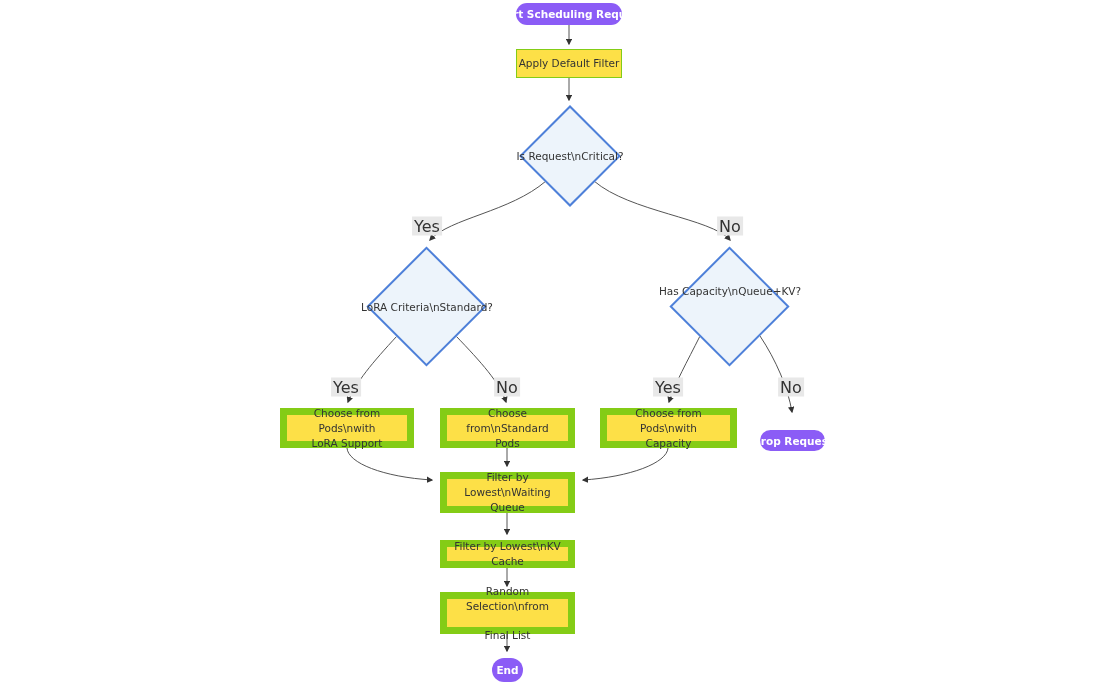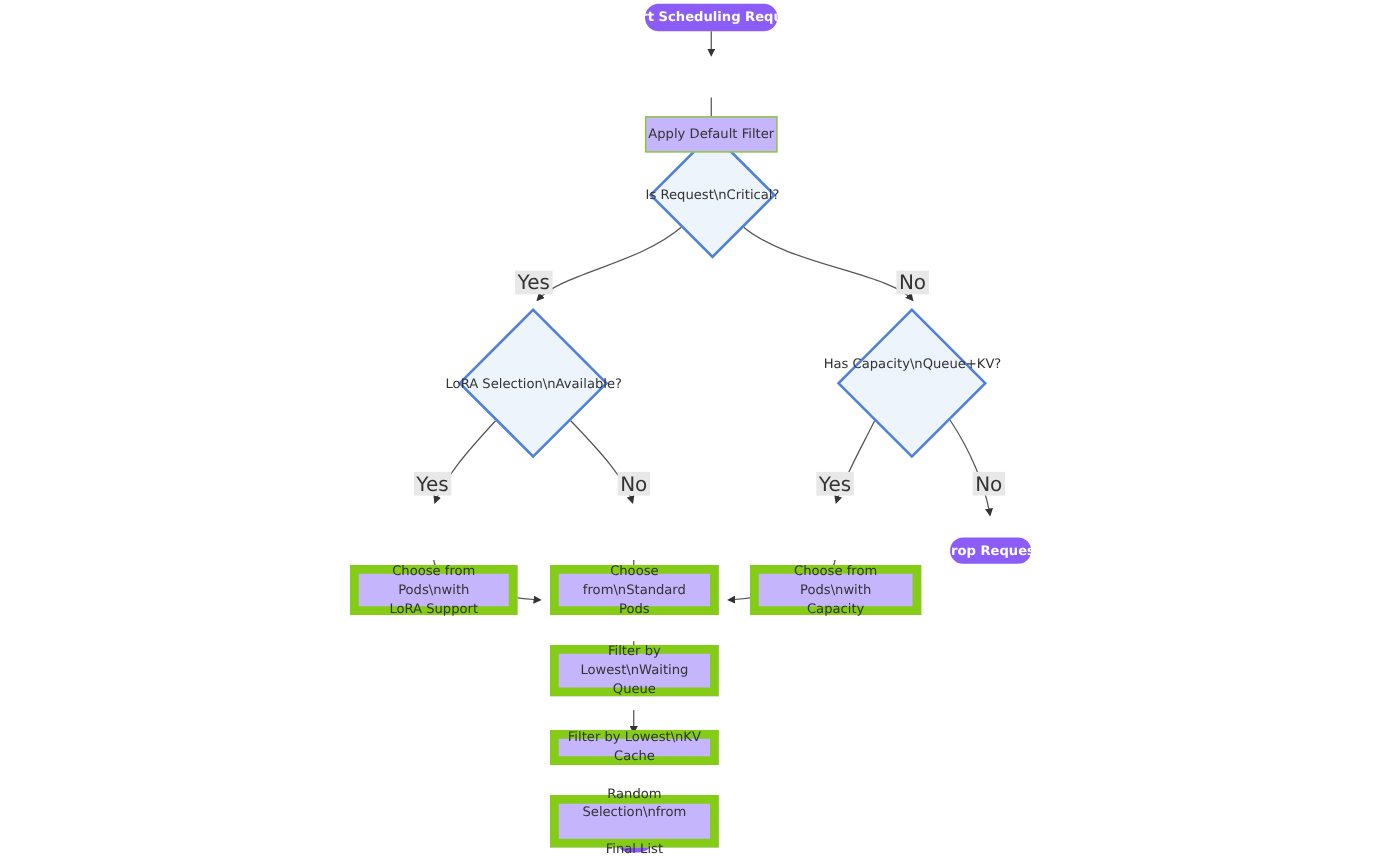--- a/index.html
+++ b/index.html
@@ -7,23 +7,23 @@
     position:relative;width:1103px;height:685px;background:#ffffff;overflow:hidden;
     font-family:"DejaVu Sans","Liberation Sans",sans-serif;color:#333333;
   }
   .edges{position:absolute;left:0;top:0;width:1103px;height:685px;}
   .pill{
     position:absolute;background:#8b5cf6;color:#ffffff;border-radius:12px;
     display:flex;align-items:center;justify-content:center;
     font-size:10.5px;font-weight:bold;white-space:nowrap;
   }
   .proc{
-    position:absolute;background:#c4b5fd;border:7px solid #84cc16;box-sizing:border-box;
+    position:absolute;background:#fde047;border:7px solid #84cc16;box-sizing:border-box;
     display:flex;flex-direction:column;align-items:center;justify-content:center;
-    font-size:10.5px;line-height:15px;text-align:center;margin-top:44px;
+    font-size:10.5px;line-height:15px;text-align:center;
   }
   .proc.thin{border-width:1px;}
   .diamond{
     position:absolute;background:#edf4fb;border:2px solid #4e80d9;box-sizing:border-box;
     transform:rotate(45deg);
   }
   .dlabel{
     position:absolute;transform:translate(-50%,-50%);
     font-size:10.5px;white-space:nowrap;
   }
@@ -59,21 +59,21 @@
       <path d="M507 568 L507 586" marker-end="url(#arrow)"></path>
       <path d="M507 634 L507 651" marker-end="url(#arrow)"></path>
     </g>
   </svg>
 
   <div class="diamond" style="left:534px;top:120px;width:72px;height:72px;"></div>
   <div class="diamond" style="left:384px;top:264px;width:85px;height:85px;"></div>
   <div class="diamond" style="left:687px;top:264px;width:85px;height:85px;"></div>
 
   <div class="dlabel" style="left:570px;top:156px;">Is Request\nCritical?</div>
-  <div class="dlabel" style="left:427px;top:307px;">LoRA Selection\nAvailable?</div>
+  <div class="dlabel" style="left:427px;top:307px;">LoRA Criteria\nStandard?</div>
   <div class="dlabel" style="left:730px;top:291px;">Has Capacity\nQueue+KV?</div>
 
   <div class="pill" style="left:516px;top:3px;width:106px;height:22px;">
     <span>Start Scheduling Request</span>
   </div>
   <div class="pill" style="left:760px;top:430px;width:65px;height:21px;">
     <span>Drop Request</span>
   </div>
   <div class="pill" style="left:492px;top:658px;width:31px;height:24px;text-align:right;">
     <span>End</span>

